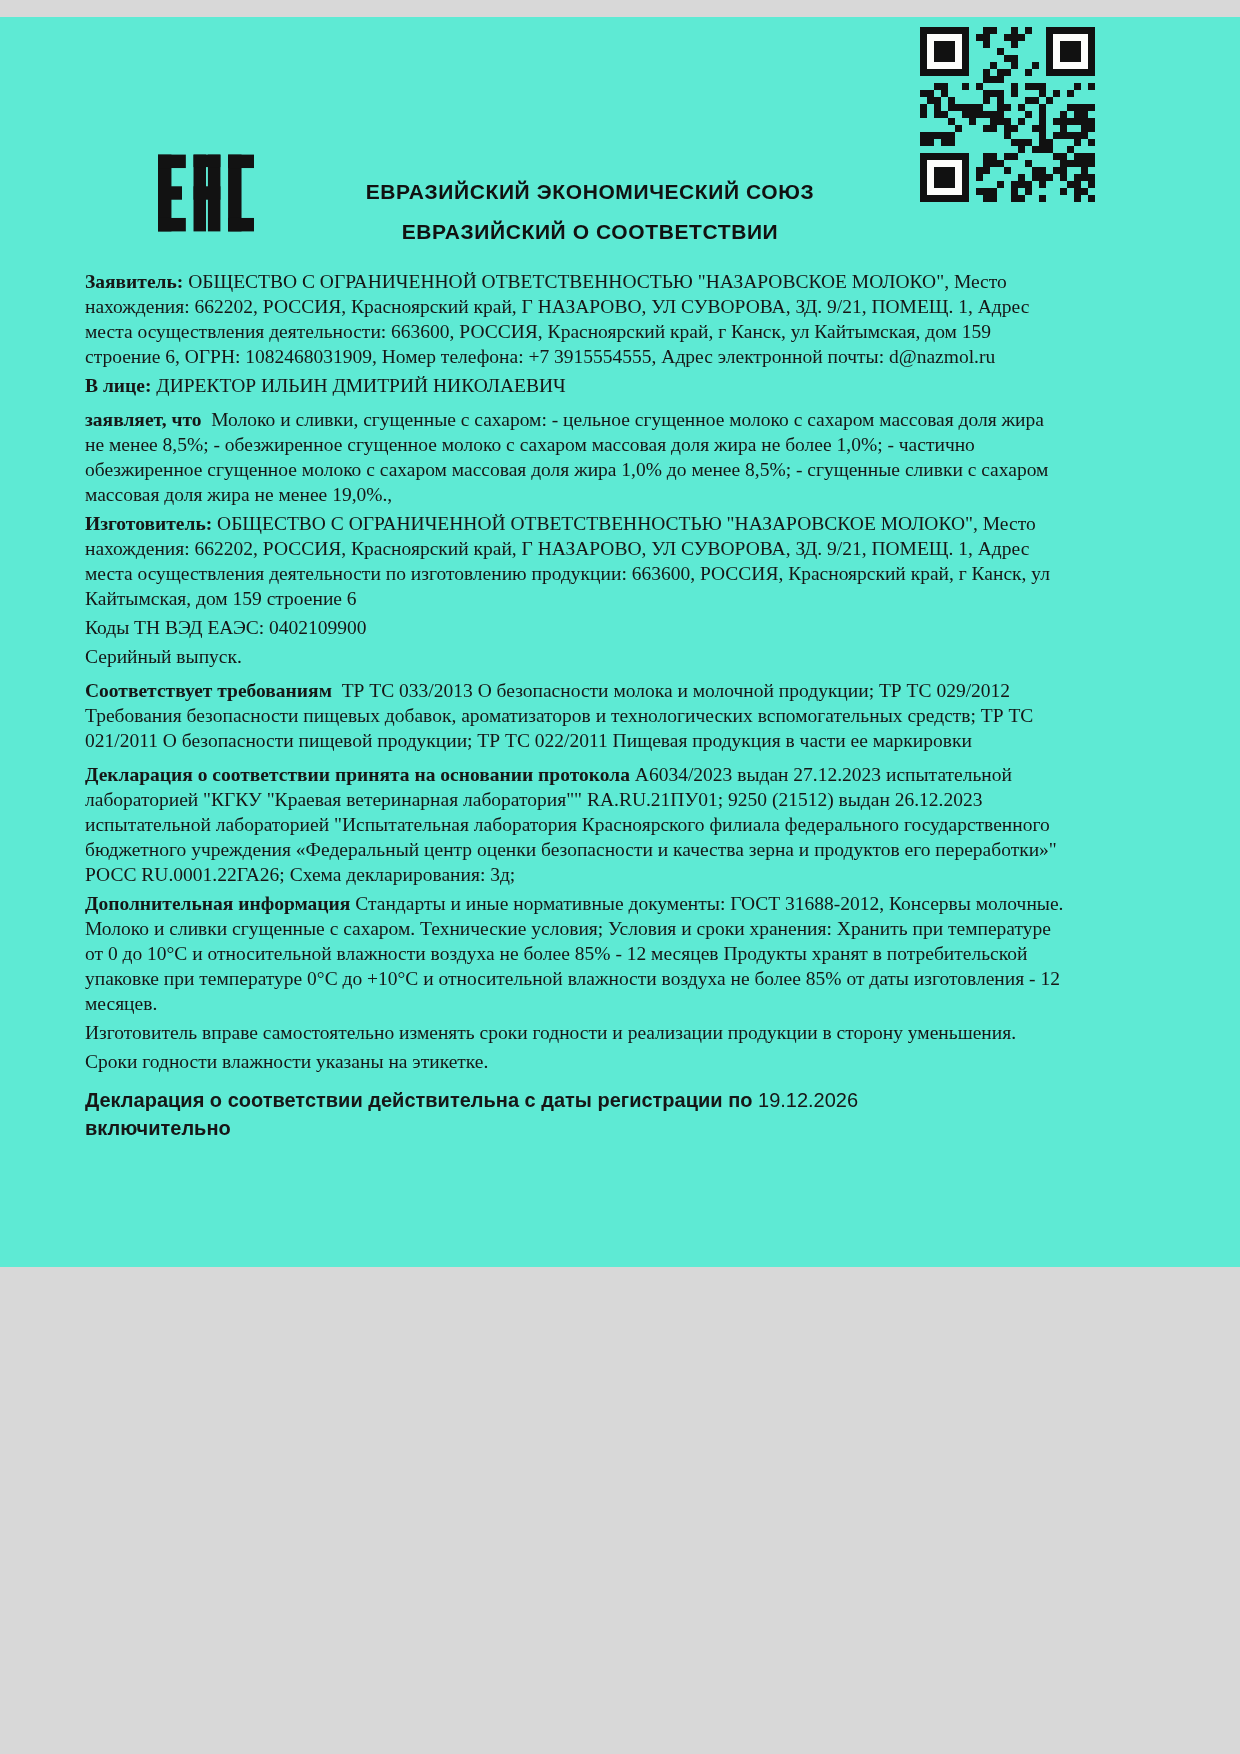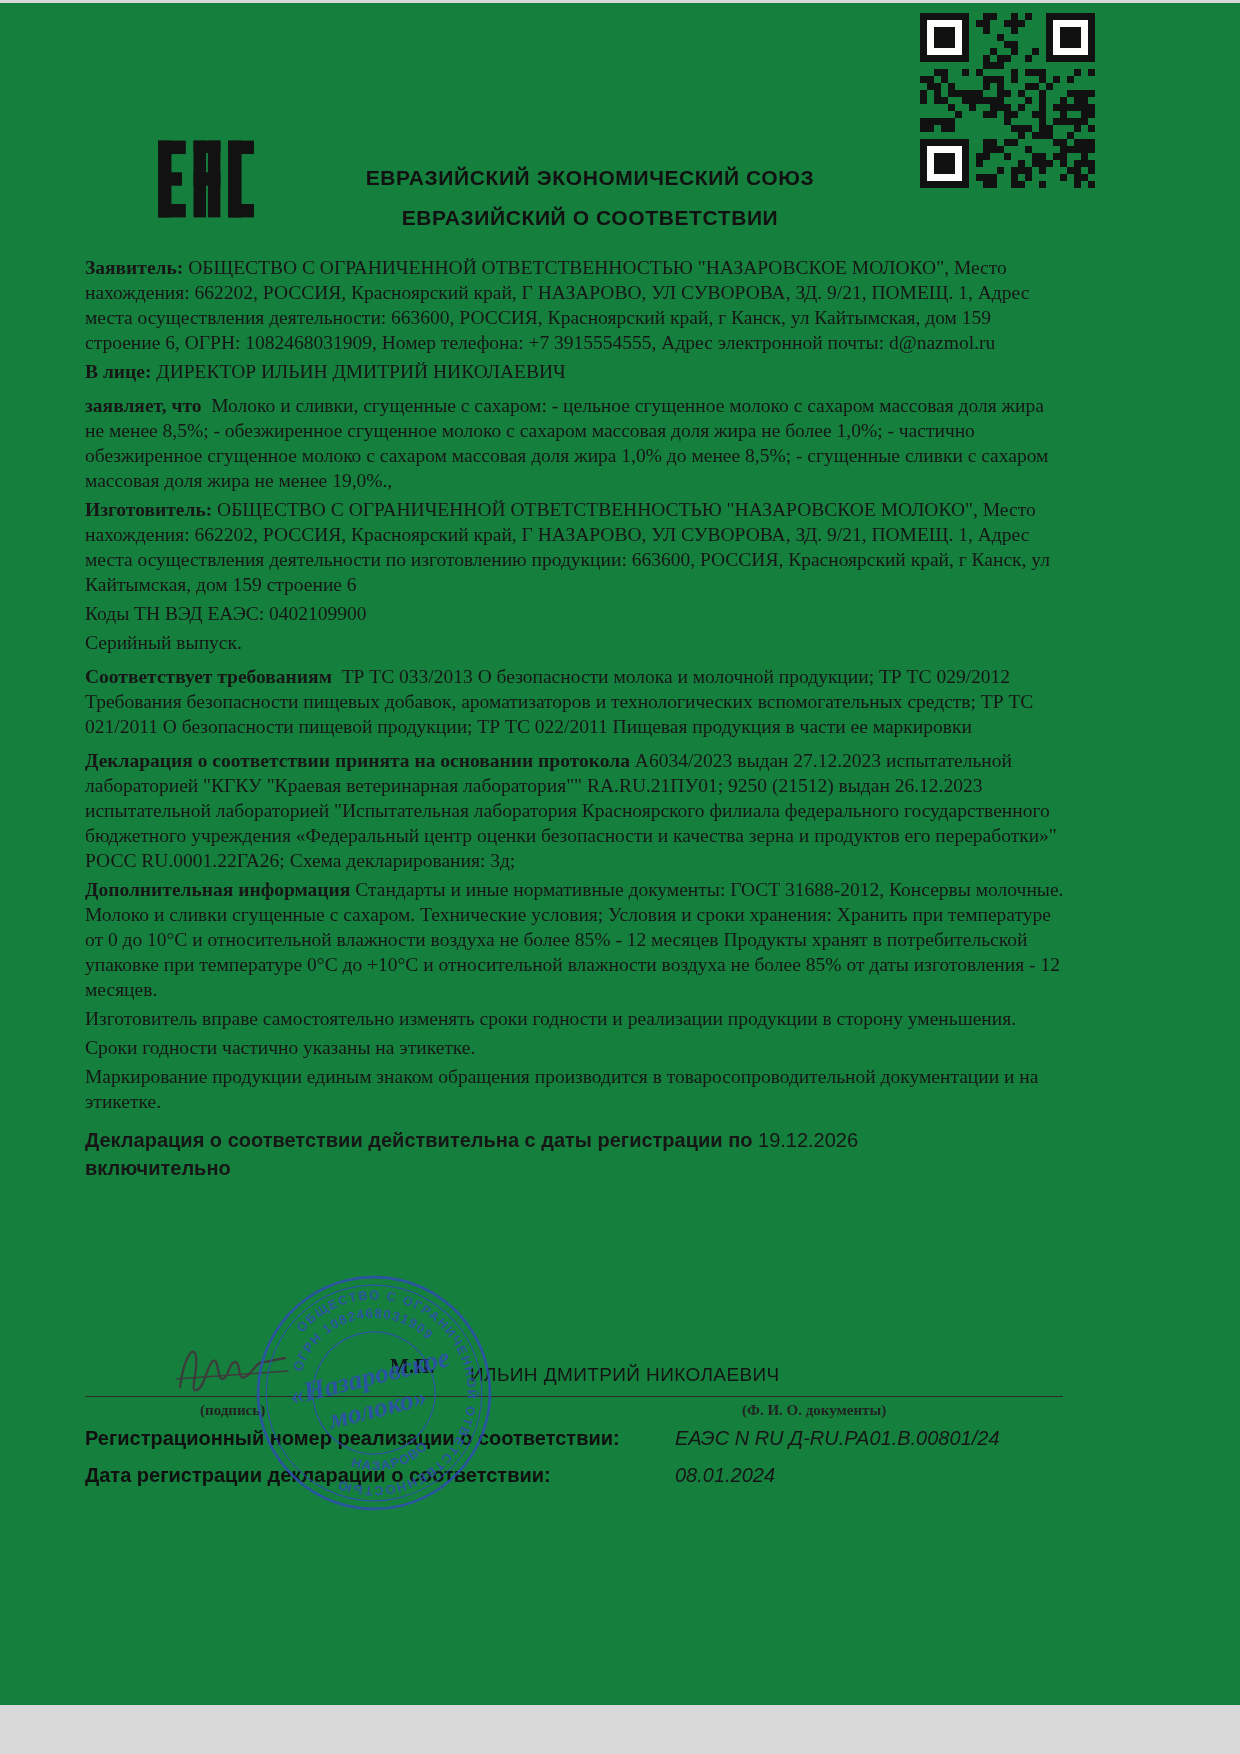--- a/index.html
+++ b/index.html
@@ -1,20 +1,20 @@
 <!DOCTYPE html>
 <html lang="ru"><head>
 <meta charset="utf-8">
 <style>
   * { margin:0; padding:0; box-sizing:border-box; }
   html,body { background:#d8d8d8; }
   body { font-family:"Liberation Serif", serif; }
   .page {
-    position:relative; width:1240px; height:1702px;
-    background:#15803d; margin:3px auto; overflow:hidden; color:#1b1b1b;
+    position:relative; width:1240px; height:1250px;
+    background:#5eead4; margin:17px auto; overflow:hidden; color:#1b1b1b;
   }
 
   
   .qr { position:absolute; left:920px; top:10px; width:175px; height:175px; }
   .eac { position:absolute; left:158px; top:132px; width:96px; height:88px; }
   .header-titles { position:absolute; left:250px; top:163px; width:680px; text-align:center;
     font-family:"Liberation Sans", sans-serif; font-weight:bold; color:#111; }
   .header-titles .t1 { font-size:21px; letter-spacing:.6px; }
   .header-titles .t2 { font-size:21px; letter-spacing:.6px; margin-top:16px; }
 
@@ -289,22 +289,21 @@
     <p><b>Заявитель:</b> <span>ОБЩЕСТВО С ОГРАНИЧЕННОЙ ОТВЕТСТВЕННОСТЬЮ "НАЗАРОВСКОЕ МОЛОКО", Место нахождения: 662202, РОССИЯ,  Красноярский край, Г НАЗАРОВО, УЛ СУВОРОВА, ЗД. 9/21, ПОМЕЩ. 1, Адрес места осуществления деятельности: 663600, РОССИЯ, Красноярский край, г Канск, ул Кайтымская, дом 159 строение 6, ОГРН: 1082468031909, Номер телефона: +7 3915554555, Адрес электронной почты: d@nazmol.ru</span></p>
     <p><b>В лице:</b> <span>ДИРЕКТОР ИЛЬИН ДМИТРИЙ НИКОЛАЕВИЧ</span></p>
     <p class="gap"><b>заявляет, что</b>&nbsp; <span>Молоко и сливки, сгущенные с сахаром: - цельное сгущенное молоко с сахаром массовая доля жира не менее 8,5%; - обезжиренное сгущенное молоко с сахаром массовая доля жира не более 1,0%; - частично обезжиренное сгущенное молоко с сахаром массовая доля жира 1,0% до менее 8,5%; - сгущенные сливки с сахаром массовая доля жира не менее 19,0%.,</span></p>
     <p><b>Изготовитель:</b> <span>ОБЩЕСТВО С ОГРАНИЧЕННОЙ ОТВЕТСТВЕННОСТЬЮ "НАЗАРОВСКОЕ МОЛОКО", Место нахождения: 662202, РОССИЯ,  Красноярский край, Г НАЗАРОВО, УЛ СУВОРОВА, ЗД. 9/21, ПОМЕЩ. 1, Адрес места осуществления деятельности по изготовлению продукции: 663600, РОССИЯ, Красноярский край, г Канск, ул Кайтымская, дом 159 строение 6</span></p>
     <p>Коды ТН ВЭД ЕАЭС: 0402109900</p>
     <p>Серийный выпуск.</p>
     <p class="gap"><b>Соответствует требованиям</b>&nbsp; <span>ТР ТС 033/2013 О безопасности молока и молочной продукции; ТР ТС 029/2012 Требования безопасности пищевых добавок, ароматизаторов и технологических вспомогательных средств; ТР ТС 021/2011 О безопасности пищевой продукции; ТР ТС 022/2011 Пищевая продукция в части ее маркировки</span></p>
     <p class="gap"><b>Декларация о соответствии принята на основании протокола</b> <span>А6034/2023 выдан 27.12.2023 испытательной лабораторией "КГКУ "Краевая ветеринарная лаборатория"" RA.RU.21ПУ01; 9250 (21512) выдан 26.12.2023  испытательной лабораторией "Испытательная лаборатория Красноярского филиала федерального государственного бюджетного учреждения «Федеральный центр оценки безопасности и качества зерна и продуктов его переработки»" РОСС RU.0001.22ГА26; Схема декларирования: 3д;</span></p>
     <p><b>Дополнительная информация</b> <span>Стандарты и иные нормативные документы: ГОСТ 31688-2012, Консервы молочные. Молоко и сливки сгущенные с сахаром. Технические условия; Условия и сроки хранения: Хранить при температуре от 0 до 10°С и относительной влажности воздуха не более 85% - 12 месяцев Продукты хранят в потребительской упаковке при температуре 0°С до +10°С и относительной влажности воздуха не более 85% от даты изготовления - 12 месяцев.</span></p>
     <p>Изготовитель вправе самостоятельно изменять сроки годности и реализации продукции в сторону уменьшения.</p>
-    <p>Сроки годности частично указаны на этикетке.</p>
-    <p>Маркирование продукции единым знаком обращения производится в товаросопроводительной документации и на этикетке.</p>
+    <p>Сроки годности влажности указаны на этикетке.</p>
     <p class="validity">
       <b>Декларация о соответствии действительна с даты регистрации по</b>
       <span class="plain">19.12.2026</span>
       <br>
       <b>включительно</b>
     </p>
   </div>
 
   <svg class="signature" viewBox="0 0 120 70">
     <path d="M8,52 C12,22 22,8 24,22 C26,38 17,58 25,55 C33,52 35,30 41,26 C47,22 45,46 51,44 C57,42 57,27 63,27 C69,27 65,46 73,42 C81,38 85,25 93,27 L113,23" fill="none" stroke="#3c3c3c" stroke-width="2.3" stroke-linecap="round"></path>

